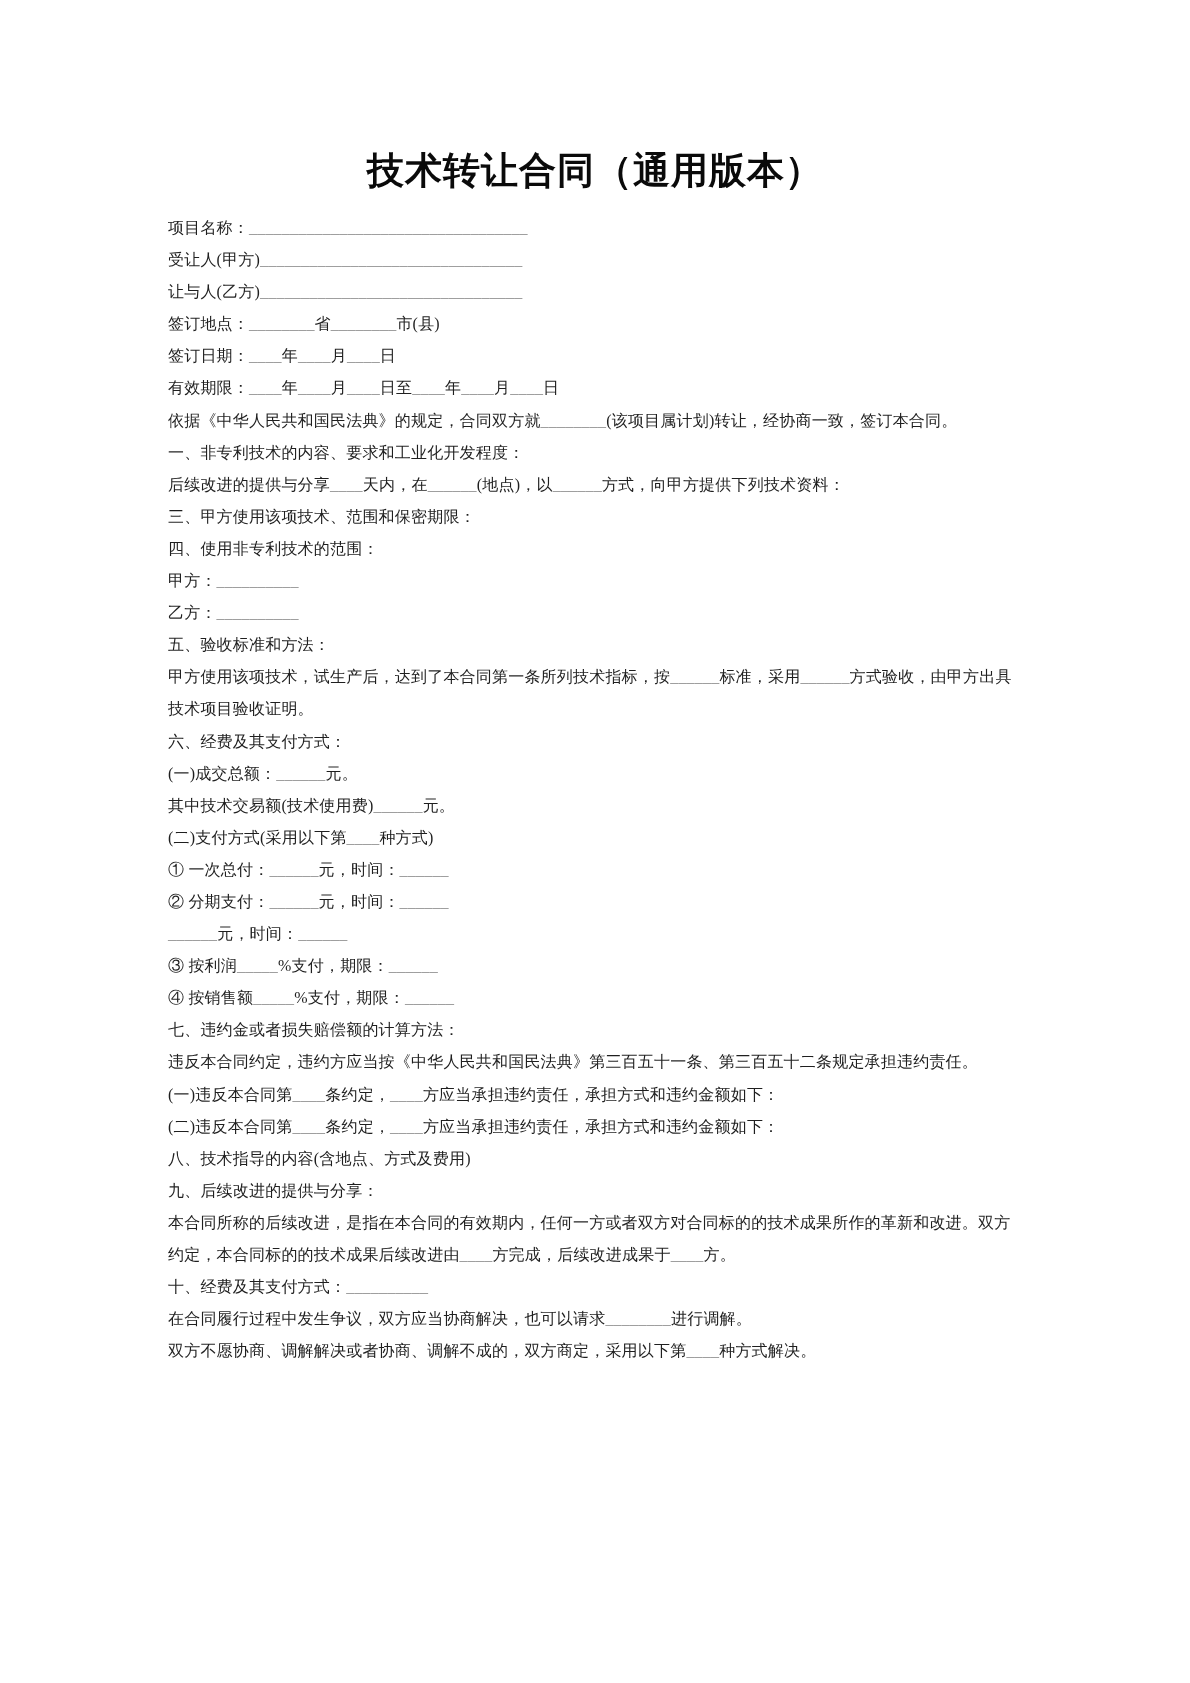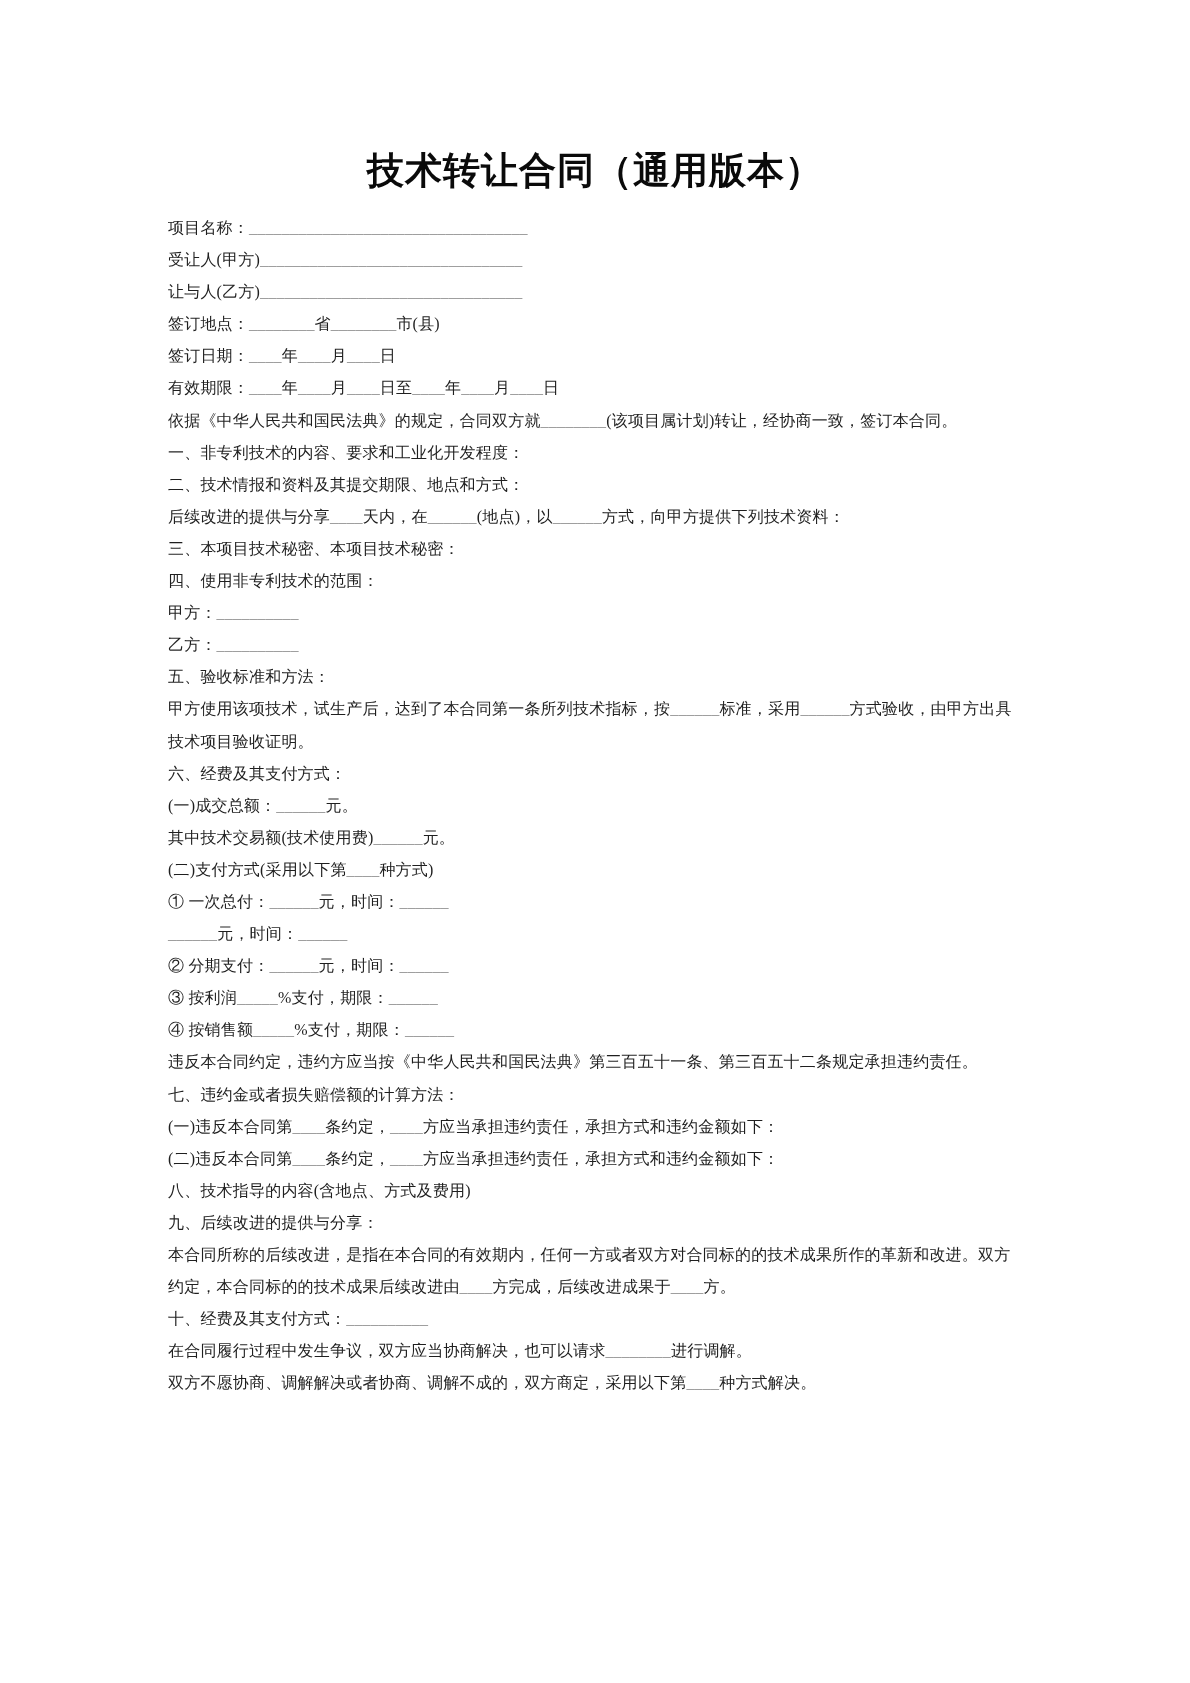--- a/index.html
+++ b/index.html
@@ -50,39 +50,38 @@
   <h1 class="doc-title">技术转让合同（通用版本）</h1>
   <div class="doc-body" id="doc-body">
       <p class="para"><span>项目名称：</span><span class="blank">__________________________________</span></p>
       <p class="para"><span>受让人(甲方)</span><span class="blank">________________________________</span></p>
       <p class="para"><span>让与人(乙方)</span><span class="blank">________________________________</span></p>
       <p class="para"><span>签订地点：</span><span class="blank">________</span><span>省</span><span class="blank">________</span><span>市(县)</span></p>
       <p class="para"><span>签订日期：</span><span class="blank">____</span><span>年</span><span class="blank">____</span><span>月</span><span class="blank">____</span><span>日</span></p>
       <p class="para"><span>有效期限：</span><span class="blank">____</span><span>年</span><span class="blank">____</span><span>月</span><span class="blank">____</span><span>日至</span><span class="blank">____</span><span>年</span><span class="blank">____</span><span>月</span><span class="blank">____</span><span>日</span></p>
       <p class="para"><span>依据《中华人民共和国民法典》的规定，合同双方就</span><span class="blank">________</span><span>(该项目属计划)转让，经协商一致，签订本合同。</span></p>
       <p class="para"><span>一、非专利技术的内容、要求和工业化开发程度：</span></p>
-      <p class="para"><span>二、技术情报和资料及其提交期限、地点和方式：</span></p>
       <p class="para"><span>后续改进的提供与分享</span><span class="blank">____</span><span>天内，在</span><span class="blank">______</span><span>(地点)，以</span><span class="blank">______</span><span>方式，向甲方提供下列技术资料：</span></p>
-      <p class="para"><span>三、本项目技术秘密、本项目技术秘密：</span></p>
+      <p class="para"><span>三、甲方使用该项技术、范围和保密期限：</span></p>
       <p class="para"><span>四、使用非专利技术的范围：</span></p>
       <p class="para"><span>甲方：</span><span class="blank">__________</span></p>
       <p class="para"><span>乙方：</span><span class="blank">__________</span></p>
       <p class="para"><span>五、验收标准和方法：</span></p>
       <p class="para"><span>甲方使用该项技术，试生产后，达到了本合同第一条所列技术指标，按</span><span class="blank">______</span><span>标准，采用</span><span class="blank">______</span><span>方式验收，由甲方出具技术项目验收证明。</span></p>
       <p class="para"><span>六、经费及其支付方式：</span></p>
       <p class="para"><span>(一)成交总额：</span><span class="blank">______</span><span>元。</span></p>
       <p class="para"><span>其中技术交易额(技术使用费)</span><span class="blank">______</span><span>元。</span></p>
       <p class="para"><span>(二)支付方式(采用以下第</span><span class="blank">____</span><span>种方式)</span></p>
       <p class="para"><span>① 一次总付：</span><span class="blank">______</span><span>元，时间：</span><span class="blank">______</span></p>
+      <p class="para"><span>② 分期支付：</span><span class="blank">______</span><span>元，时间：</span><span class="blank">______</span></p>
       <p class="para"><span class="blank">______</span><span>元，时间：</span><span class="blank">______</span></p>
-      <p class="para"><span>② 分期支付：</span><span class="blank">______</span><span>元，时间：</span><span class="blank">______</span></p>
       <p class="para"><span>③ 按利润</span><span class="blank">_____</span><span>%支付，期限：</span><span class="blank">______</span></p>
       <p class="para"><span>④ 按销售额</span><span class="blank">_____</span><span>%支付，期限：</span><span class="blank">______</span></p>
+      <p class="para"><span>七、违约金或者损失赔偿额的计算方法：</span></p>
       <p class="para"><span>违反本合同约定，违约方应当按《中华人民共和国民法典》第三百五十一条、第三百五十二条规定承担违约责任。</span></p>
-      <p class="para"><span>七、违约金或者损失赔偿额的计算方法：</span></p>
       <p class="para"><span>(一)违反本合同第</span><span class="blank">____</span><span>条约定，</span><span class="blank">____</span><span>方应当承担违约责任，承担方式和违约金额如下：</span></p>
       <p class="para"><span>(二)违反本合同第</span><span class="blank">____</span><span>条约定，</span><span class="blank">____</span><span>方应当承担违约责任，承担方式和违约金额如下：</span></p>
       <p class="para"><span>八、技术指导的内容(含地点、方式及费用)</span></p>
       <p class="para"><span>九、后续改进的提供与分享：</span></p>
       <p class="para"><span>本合同所称的后续改进，是指在本合同的有效期内，任何一方或者双方对合同标的的技术成果所作的革新和改进。双方约定，本合同标的的技术成果后续改进由</span><span class="blank">____</span><span>方完成，后续改进成果于</span><span class="blank">____</span><span>方。</span></p>
       <p class="para"><span>十、经费及其支付方式：</span><span class="blank">__________</span></p>
       <p class="para"><span>在合同履行过程中发生争议，双方应当协商解决，也可以请求</span><span class="blank">________</span><span>进行调解。</span></p>
       <p class="para"><span>双方不愿协商、调解解决或者协商、调解不成的，双方商定，采用以下第</span><span class="blank">____</span><span>种方式解决。</span></p>
     </div>
 </div>

